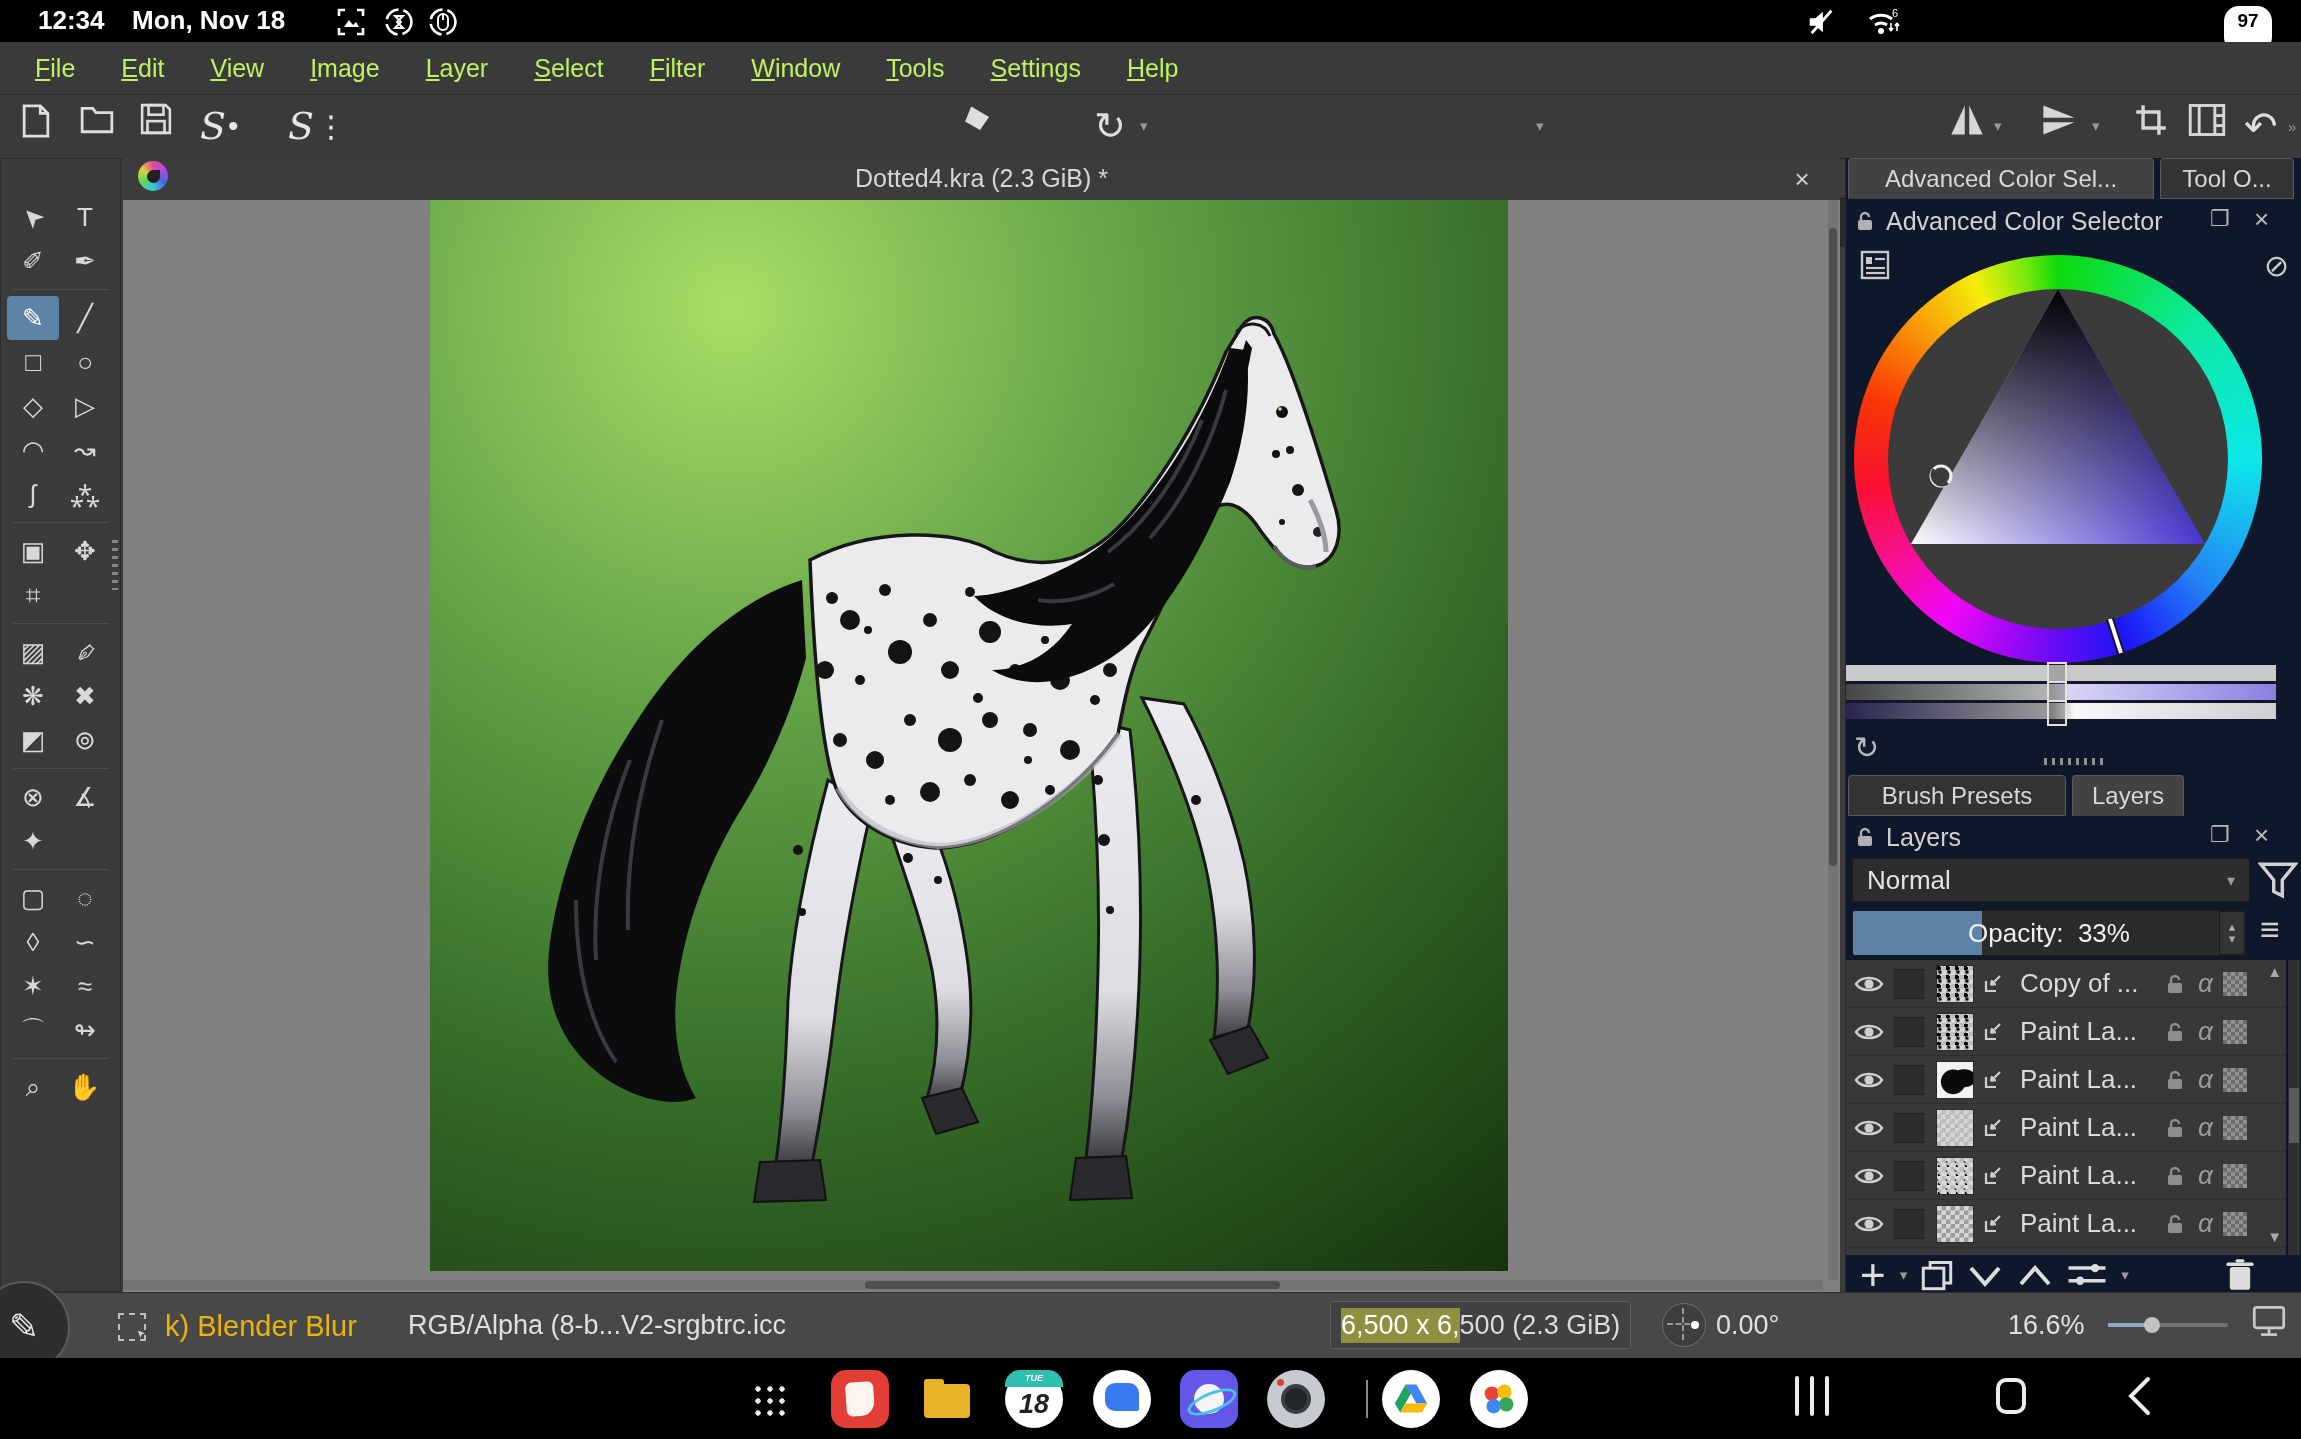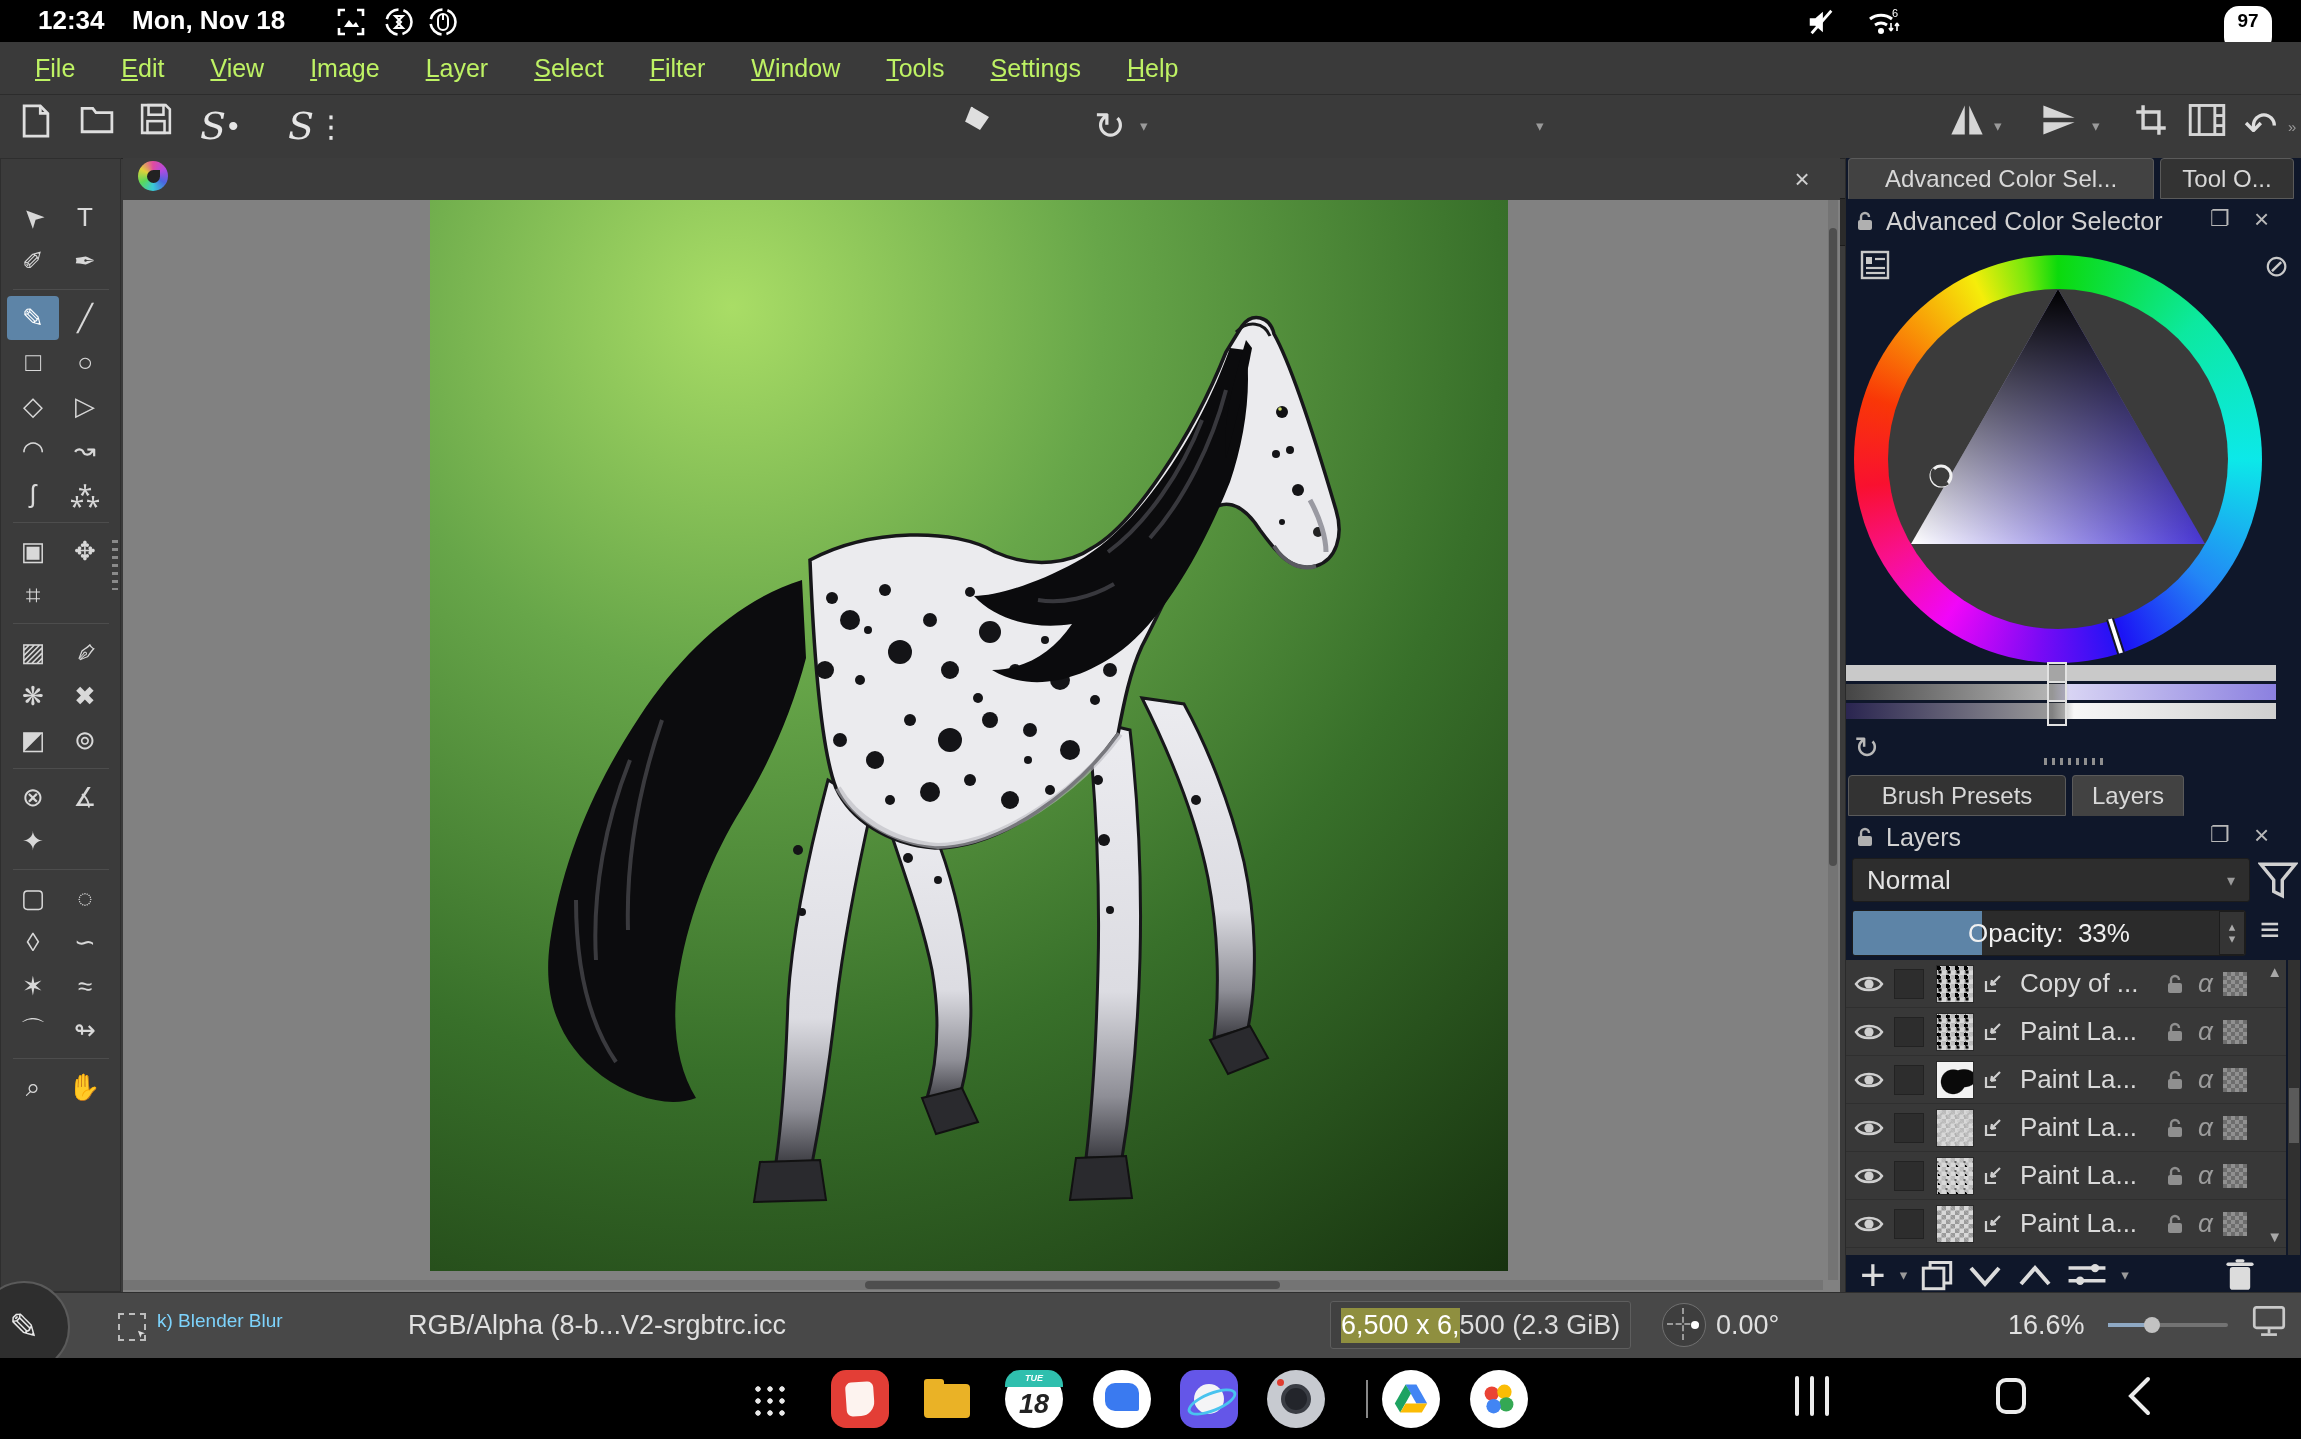--- a/index.html
+++ b/index.html
@@ -129,21 +129,21 @@
   #l-sbar{position:absolute;left:442px;top:802px;width:12px;height:295px;background:#303030;}
   #l-sthumb{position:absolute;left:1px;top:128px;width:10px;height:55px;background:#5a5a5a;}
   #layer-btns{left:0;top:1099px;width:456px;height:35px;display:flex;align-items:center;color:#d6d6d6;}
   .lb{margin-left:14px;display:flex;align-items:center;}
   
   #statusbar{left:0;top:1292px;width:2301px;height:66px;background:#484848;border-top:1px solid #2e2e2e;}
   #fab{left:-22px;top:-12px;width:88px;height:88px;border-radius:50%;background:#2e2e2e;border:2px solid #5a5a5a;
        display:flex;align-items:center;justify-content:center;font-size:36px;color:#e8e8e8;}
   #sel-mini{left:118px;top:20px;width:24px;height:24px;border:2px dashed #bdbdbd;color:#ddd;font-size:12px;
             display:flex;align-items:flex-end;justify-content:flex-end;}
-  #sb-brush{left:157px;top:17px;font-size:19px;color:#7dd3fc;}
+  #sb-brush{left:165px;top:17px;font-size:29px;color:#eab308;}
   #sb-profile{left:408px;top:17px;font-size:27px;color:#e0e0e0;}
   #dims-box{left:1330px;top:8px;height:46px;border:1px solid #5e5e5e;background:#414141;border-radius:3px;
             display:flex;align-items:center;padding:0 10px;font-size:27px;}
   #dims-hl{background:#8f8f3f;color:#fff;padding:2px 0;}
   #dims-rest{color:#dcdcdc;}
   #angle-dial{left:1662px;top:10px;width:42px;height:42px;border-radius:50%;background:#3e3e3e;border:1px solid #707070;}
   #angle-dial .h{position:absolute;left:4px;top:19px;width:32px;height:0;border-top:2px dashed #9a9a9a;}
   #angle-dial .v{position:absolute;left:19px;top:4px;height:32px;width:0;border-left:2px dashed #9a9a9a;}
   #angle-dial .kn{position:absolute;left:28px;top:17px;width:8px;height:8px;border-radius:50%;background:#fff;}
   #sb-angle{left:1716px;top:17px;font-size:27px;color:#e0e0e0;}
@@ -421,20 +421,21 @@
         <use href="#sym-workspace" width="38" height="34"></use>
       </svg>
     <div class="abs tb-ic tb-glyph" style="left:2244px;font-size:40px">↶</div>
     <div class="abs tb-ic dd-mini" style="left:2288px">»</div>
   </div>
 
   <div class="abs" id="tabbar">
     <div class="abs" id="krita-logo">
         <i></i>
       </div>
+    <div class="abs" id="doc-title">Dotted4.kra (2.3 GiB) *</div>
     <div class="abs" id="doc-close">×</div>
   </div>
 
   <div class="abs" id="toolbox">
     <div id="tool-grid">
       <div class="trow">
         <div class="tool">
             <span class="r-135">➤</span>
           </div>
         <div class="tool">

